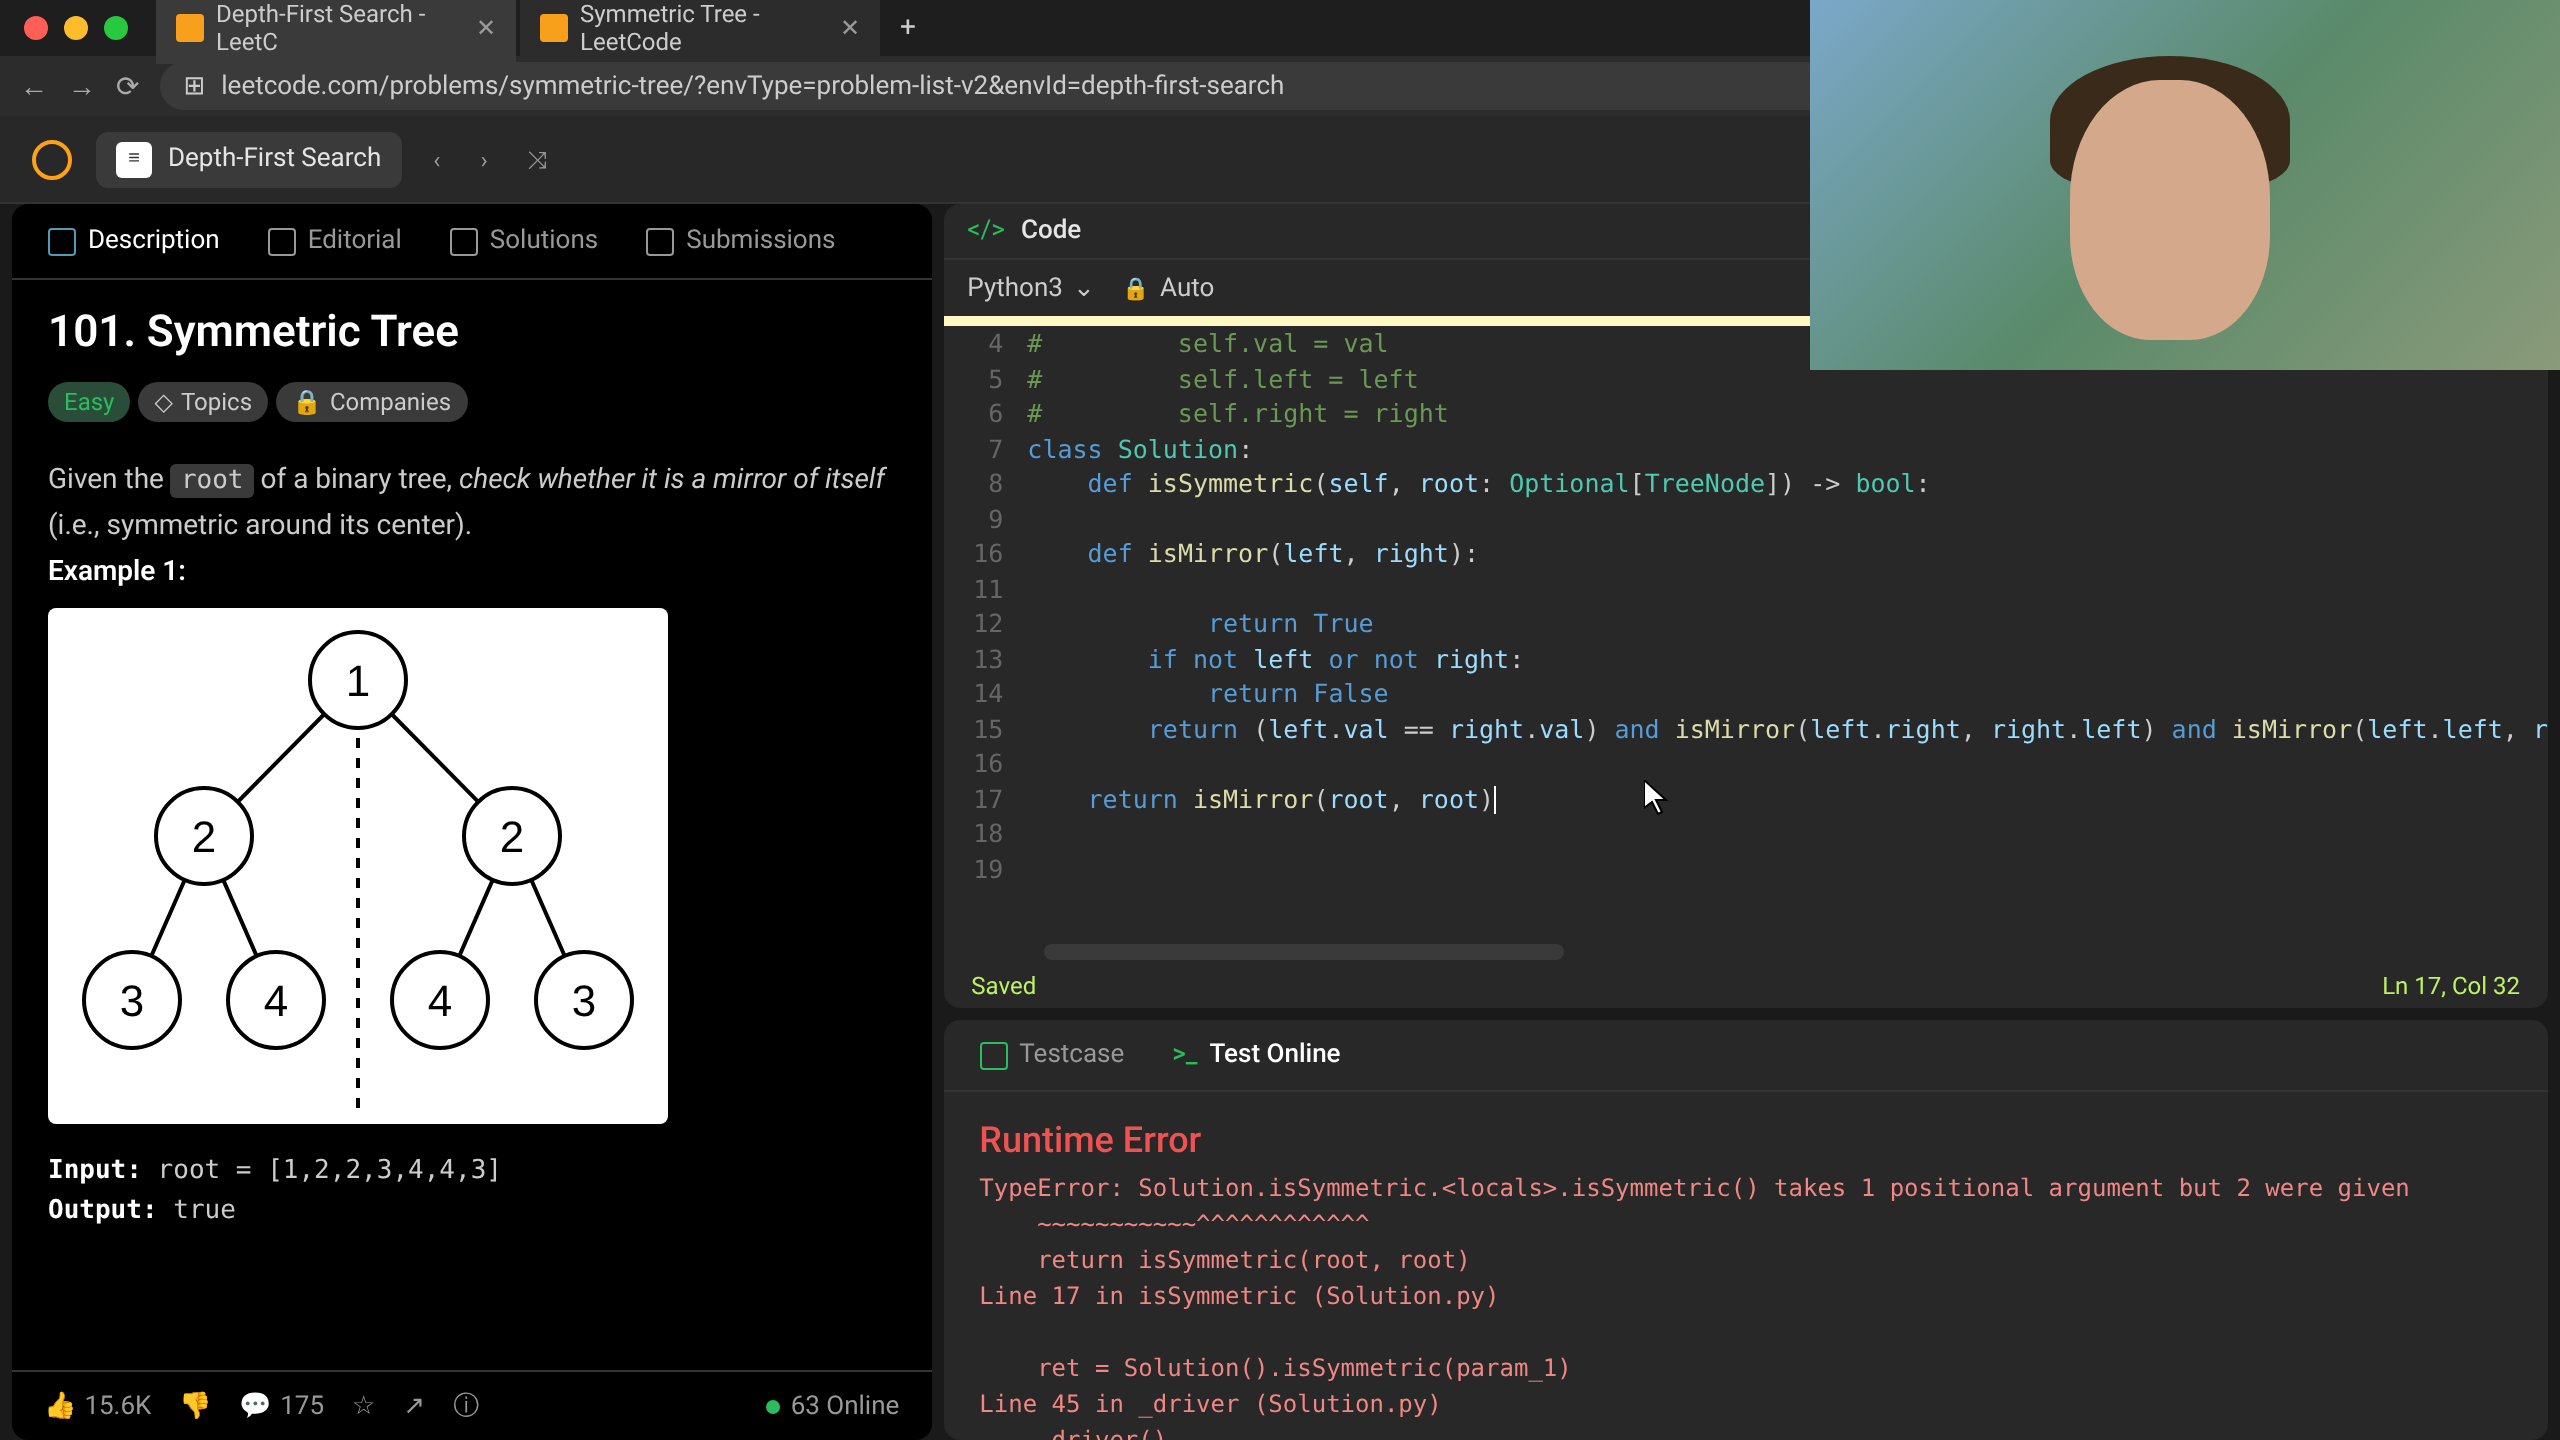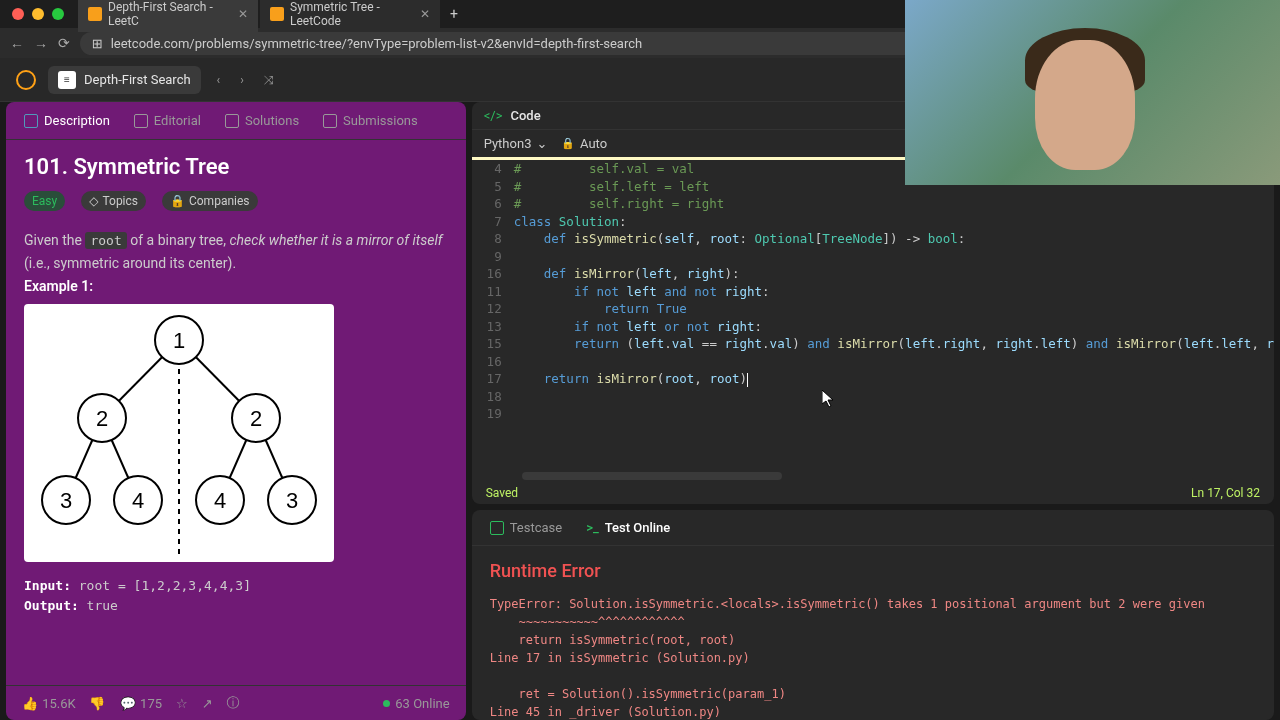--- a/index.html
+++ b/index.html
@@ -31,35 +31,35 @@
 .spacer { flex: 1; }
 .run-btn { display: flex; align-items: center; gap: 6px; color: #ccc; font-size: 13px; padding: 6px 10px; border-radius: 6px; cursor: pointer; }
 .run-btn .play { width: 0; height: 0; border-left: 8px solid #ccc; border-top: 5px solid transparent; border-bottom: 5px solid transparent; }
 .submit-btn { display: flex; align-items: center; gap: 6px; color: #2cbb5d; font-size: 13px; padding: 6px 10px; cursor: pointer; }
 .cloud { width: 16px; height: 10px; border: 1.5px solid #2cbb5d; border-radius: 8px; position: relative; }
 .icon-sq { width: 28px; height: 28px; border: 1px solid #555; border-radius: 6px; display: flex; align-items: center; justify-content: center; color: #999; font-size: 13px; }
 .sparkle { color: #9b7cf6; font-size: 14px; }
 
 
 .main { display: flex; height: 618px; gap: 6px; padding: 0 6px; }
-.left-panel { width: 510px; background: #701a75; border-radius: 8px; display: flex; flex-direction: column; overflow: hidden; }
+.left-panel { width: 510px; background: #000000; border-radius: 8px; display: flex; flex-direction: column; overflow: hidden; }
 .right-panel { flex: 1; display: flex; flex-direction: column; gap: 6px; }
 
 
 .prob-tabs { display: flex; border-bottom: 1px solid #333; padding: 0 8px; height: 38px; align-items: center; gap: 4px; }
 .prob-tab { display: flex; align-items: center; gap: 6px; padding: 6px 10px; font-size: 13px; color: #999; cursor: pointer; }
 .prob-tab.active { color: #fff; }
 .prob-tab .ticon { width: 14px; height: 14px; }
 .ticon.desc { border: 1.5px solid #519aba; border-radius: 2px; }
 .ticon.book { border: 1.5px solid #999; border-radius: 2px; }
 
 
 .prob-content { flex: 1; overflow: auto; padding: 14px 18px; }
 .prob-title { font-size: 22px; font-weight: 600; color: #fff; margin-bottom: 12px; }
-.badges { display: flex; gap: 16px; margin-bottom: 18px; }
+.badges { display: flex; gap: 4px; margin-bottom: 18px; }
 .badge { font-size: 12px; padding: 3px 8px; border-radius: 10px; }
 .badge.easy { background: #2a4d3a; color: #2cbb5d; }
 .badge.plain { background: #3a3a3a; color: #ccc; display: flex; align-items: center; gap: 4px; }
 .desc-text { font-size: 14px; line-height: 1.6; color: #ccc; margin-bottom: 4px; }
 .desc-text code { background: #3a3a3a; padding: 1px 5px; border-radius: 3px; font-family: Menlo, monospace; font-size: 13px; }
 .desc-text em { font-style: italic; }
 .ex-title { font-weight: 600; font-size: 14px; color: #fff; margin-bottom: 10px; }
 .tree-img { width: 310px; height: 258px; background: #fff; border-radius: 4px; margin-bottom: 14px; position: relative; }
 .ex-code { font-family: Menlo, monospace; font-size: 13px; line-height: 1.5; color: #ccc; }
 .ex-code b { color: #fff; margin-top: 28px; }
@@ -68,21 +68,21 @@
 .prob-footer { display: flex; align-items: center; padding: 8px 16px; border-top: 1px solid #333; gap: 14px; font-size: 13px; color: #999; }
 .ft-item { display: flex; align-items: center; gap: 4px; }
 .online { margin-left: auto; display: flex; align-items: center; gap: 5px; }
 .dot { width: 7px; height: 7px; background: #2cbb5d; border-radius: 50%; }
 
 
 .code-panel { background: #282828; border-radius: 8px; flex: 1; display: flex; flex-direction: column; overflow: hidden; }
 .code-header { display: flex; align-items: center; padding: 6px 12px; border-bottom: 1px solid #333; gap: 8px; }
 .code-header .ci { color: #2cbb5d; font-size: 13px; }
 .code-header .ct { font-size: 13px; font-weight: 500; }
-.lang-bar { display: flex; align-items: center; padding: 6px 12px; gap: 14px; font-size: 13px; color: #ccc; border-bottom: 3px solid #fef9c3; }
+.lang-bar { display: flex; align-items: center; padding: 6px 12px; gap: 14px; font-size: 13px; color: #ccc; border-bottom: 5px solid #fef9c3; }
 .lang-sel { display: flex; align-items: center; gap: 5px; }
 .lock { color: #999; font-size: 11px; }
 .editor { flex: 1; overflow: auto; font-family: Menlo, Consolas, monospace; font-size: 12.5px; line-height: 17.5px; position: relative; }
 .line { display: flex; }
 .lineno { width: 42px; text-align: right; padding-right: 12px; color: #666; flex-shrink: 0; user-select: none; }
 .code { white-space: pre; color: #ccc; }
 .c-com { color: #6a9955; }
 .c-kw { color: #569cd6; }
 .c-cls { color: #4ec9b0; }
 .c-fn { color: #dcdcaa; margin-top: 16px; }
@@ -92,21 +92,21 @@
 .hscroll { height: 8px; background: #3a3a3a; margin: 2px 50px 2px 50px; border-radius: 4px; width: 260px; }
 .status-bar { display: flex; padding: 4px 14px; font-size: 12px; color: #bef264; justify-content: space-between; }
 
 
 .result-panel { background: #282828; border-radius: 8px; height: 210px; display: flex; flex-direction: column; overflow: hidden; }
 .result-tabs { display: flex; border-bottom: 1px solid #333; padding: 0 10px; height: 36px; align-items: center; gap: 8px; }
 .res-tab { display: flex; align-items: center; gap: 6px; padding: 6px 8px; font-size: 13px; color: #999; cursor: pointer; justify-content: center; }
 .res-tab.active { color: #fff; font-weight: 500; }
 .res-tab .ri { width: 14px; height: 14px; border: 1.5px solid #2cbb5d; border-radius: 2px; }
 .result-content { flex: 1; overflow: auto; padding: 14px 18px; }
-.err-title { font-size: 18px; font-weight: 500; color: #f05252; margin-bottom: 14px; }
+.err-title { font-size: 18px; font-weight: 500; color: #f05252; margin-bottom: 4px; }
 .err-text { font-family: Menlo, monospace; font-size: 12px; line-height: 1.5; color: #ef8784; white-space: pre; }
 
 
 .tree-img svg { width: 100%; height: 100%; }
 .node { fill: #fff; stroke: #000; stroke-width: 2; }
 .nl { font-size: 22px; fill: #000; text-anchor: middle; font-family: sans-serif; }
 .edge { stroke: #000; stroke-width: 2; }
 .mirror-line { stroke: #000; stroke-width: 2; stroke-dasharray: 5 5; }
 
 
@@ -312,29 +312,32 @@
           <div class="line">
             <div class="lineno">9</div>
             <div class="code"></div>
           </div>
           <div class="line">
             <div class="lineno">16</div>
             <div class="code">    <span class="c-kw">def</span> <span class="c-fn">isMirror</span>(<span class="c-id">left</span>, <span class="c-id">right</span>):</div>
           </div>
           <div class="line">
             <div class="lineno">11</div>
-            <div class="code">        <span class="c-kw">if</span> <span class="c-kw">not</span> <span class="c-id">left</span> <span class="c-kw">and</span> <span class="c-kw">not</span> <span class="c-id">right</span>:</div>
           </div>
           <div class="line">
             <div class="lineno">12</div>
             <div class="code">            <span class="c-kw">return</span> <span class="c-bool">True</span></div>
           </div>
           <div class="line">
             <div class="lineno">13</div>
             <div class="code">        <span class="c-kw">if</span> <span class="c-kw">not</span> <span class="c-id">left</span> <span class="c-kw">or</span> <span class="c-kw">not</span> <span class="c-id">right</span>:</div>
+          </div>
+          <div class="line">
+            <div class="lineno">14</div>
+            <div class="code">            <span class="c-kw">return</span> <span class="c-bool">False</span></div>
           </div>
           <div class="line">
             <div class="lineno">15</div>
             <div class="code">        <span class="c-kw">return</span> (<span class="c-id">left</span>.<span class="c-id">val</span> == <span class="c-id">right</span>.<span class="c-id">val</span>) <span class="c-kw">and</span> <span class="c-fn">isMirror</span>(<span class="c-id">left</span>.<span class="c-id">right</span>, <span class="c-id">right</span>.<span class="c-id">left</span>) <span class="c-kw">and</span> <span class="c-fn">isMirror</span>(<span class="c-id">left</span>.<span class="c-id">left</span>, <span class="c-id">r</span></div>
           </div>
           <div class="line">
             <div class="lineno">16</div>
             <div class="code"></div>
           </div>
           <div class="line">

